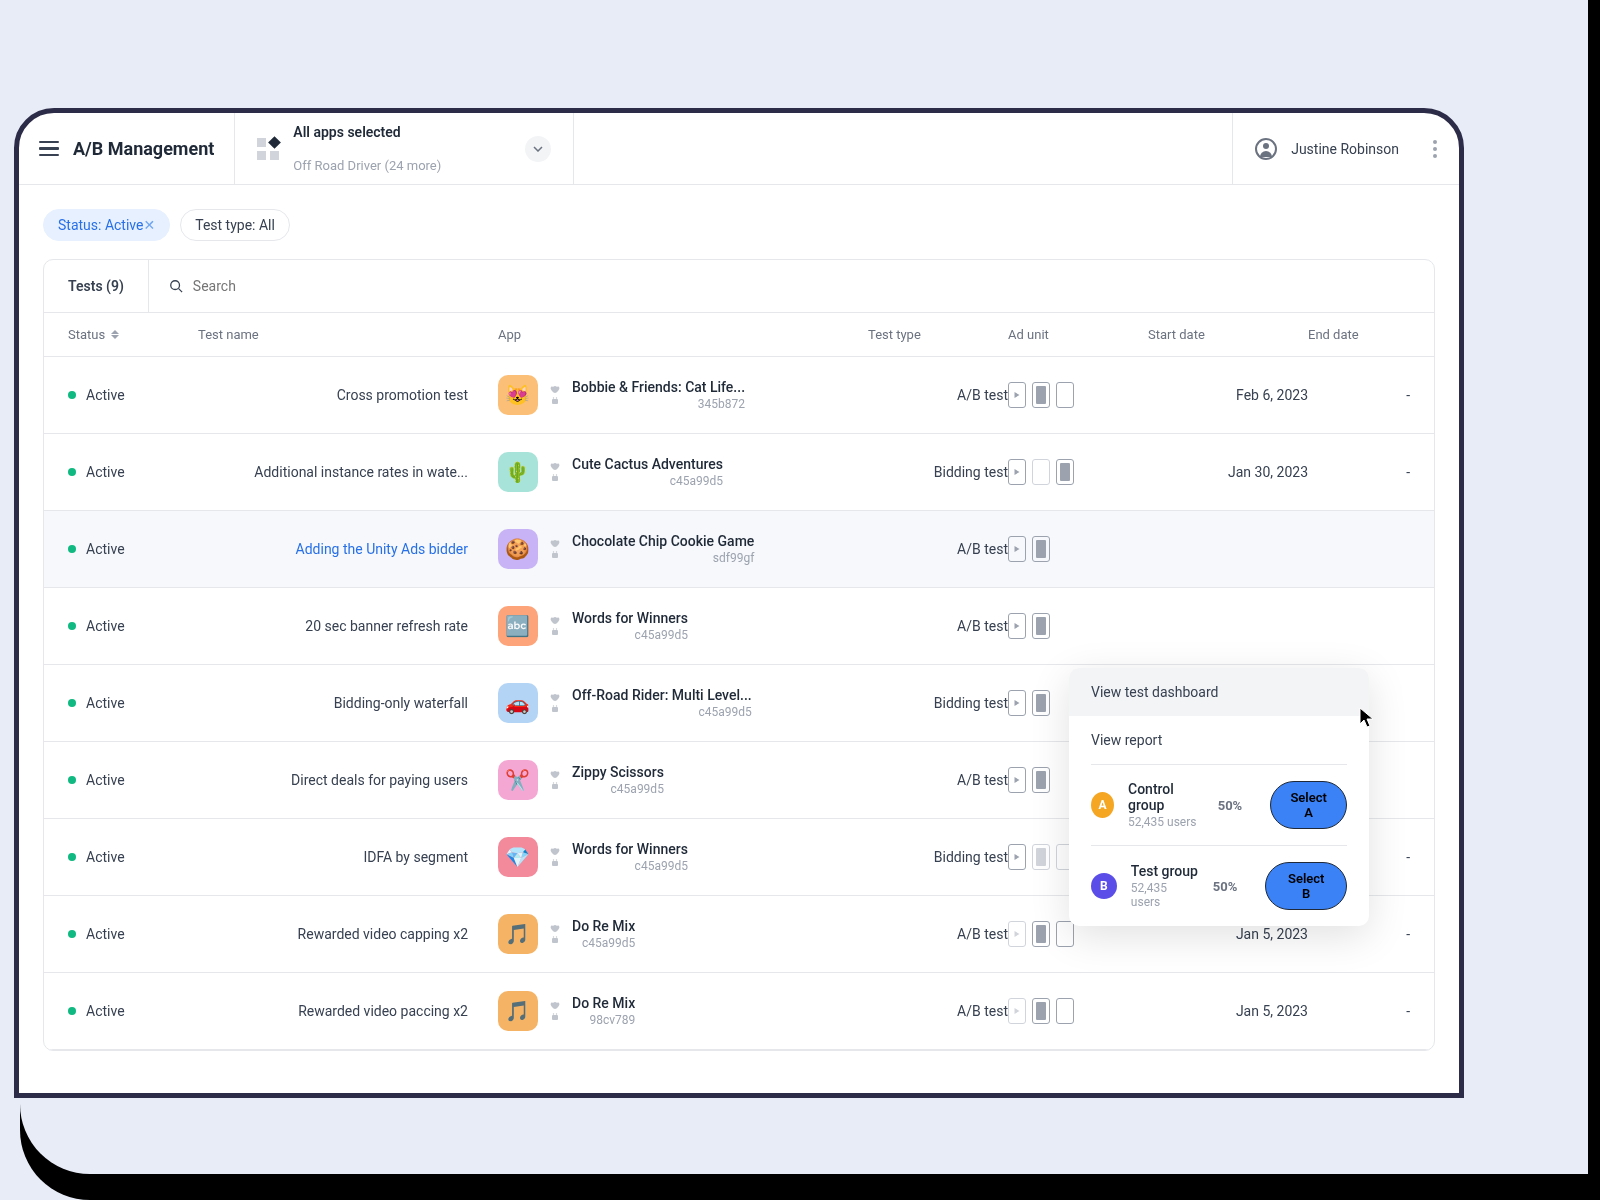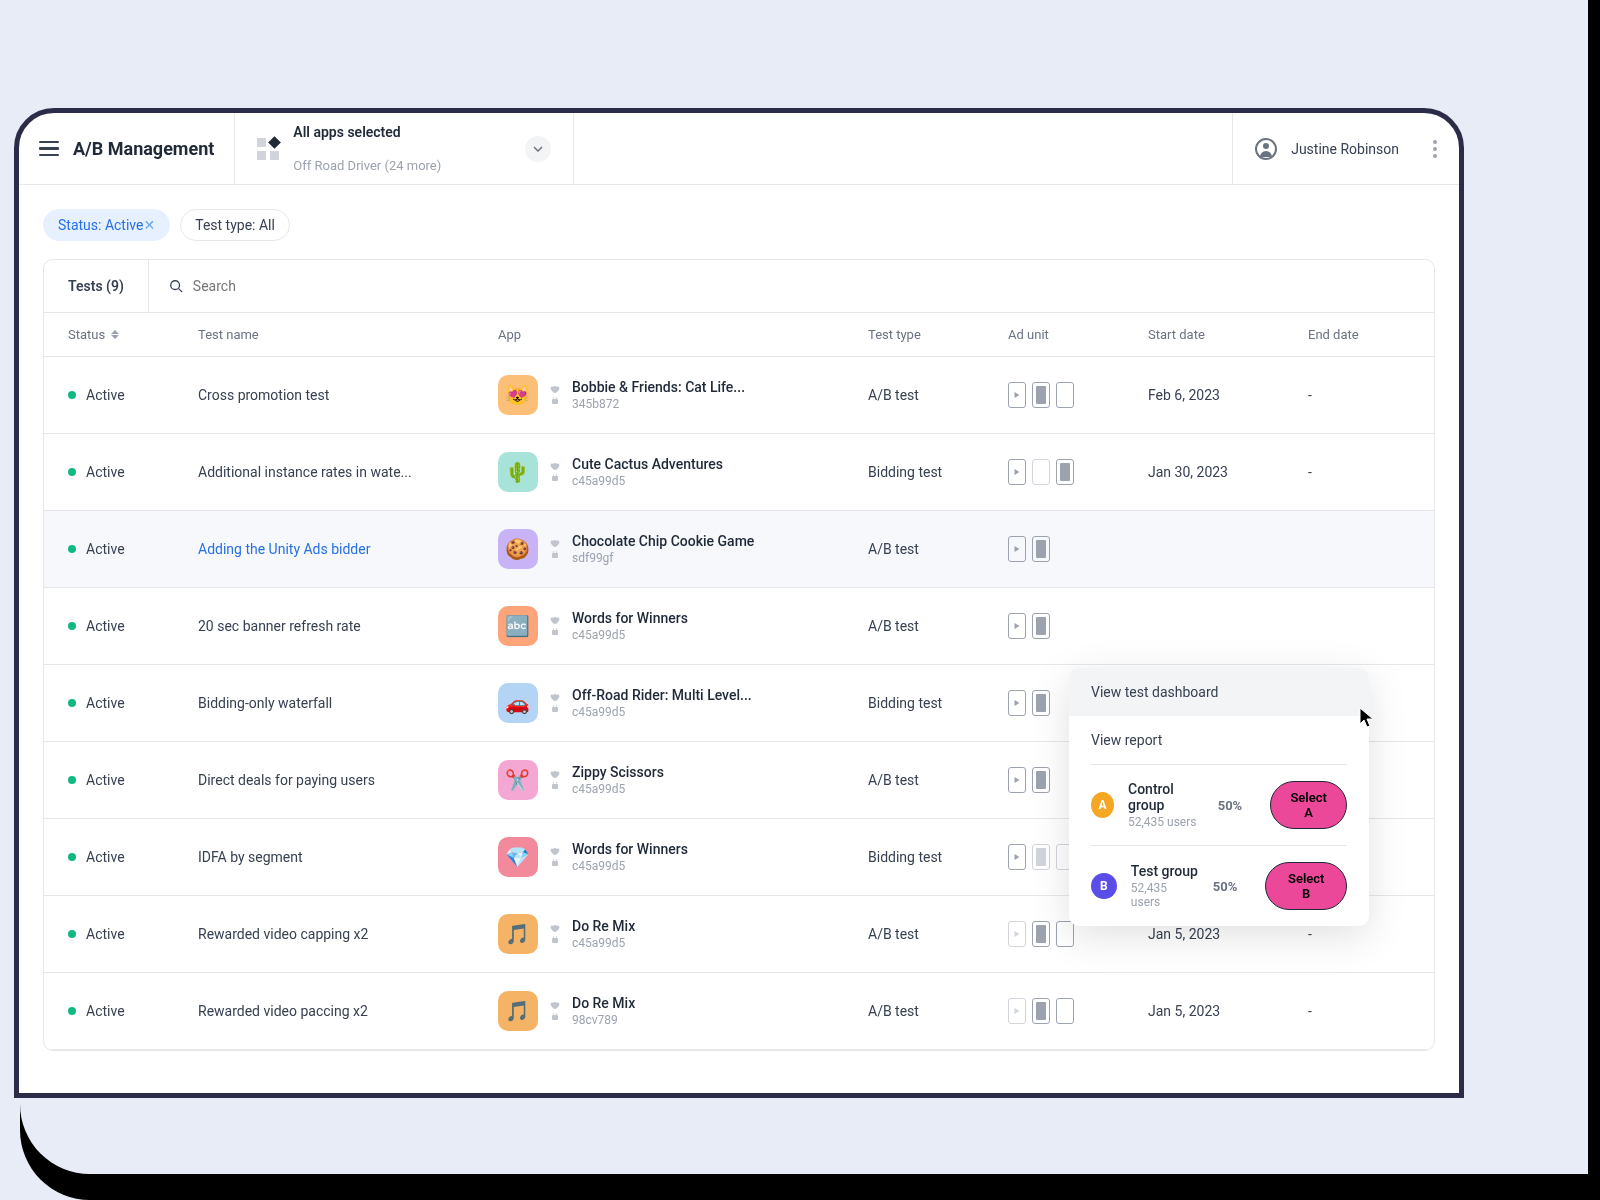--- a/index.html
+++ b/index.html
@@ -33,21 +33,21 @@
     .filters { display: flex; gap: 10px; padding: 24px 24px 18px; }
     .chip { display: inline-flex; align-items: center; padding: 7px 14px; border-radius: 999px; font-size: 14px; border: 1px solid #e5e7eb; background: #fff; color: #374151; }
     .chip.active { background: #e6f0ff; color: #2770e8; border-color: #e6f0ff; }
     .chip .x { font-size: 14px; color: #6ea4f0; cursor: pointer; }
     .table-wrap { margin: 0 24px; border: 1px solid #e5e7eb; border-radius: 10px; overflow: hidden; }
     .tabs-row { display: flex; border-bottom: 1px solid #e5e7eb; }
     .tab { padding: 18px 24px; font-size: 14px; font-weight: 600; color: #374151; border-right: 1px solid #e5e7eb; }
     .search-cell { display: flex; align-items: center; gap: 10px; padding: 0 20px; flex: 1; }
     .search-cell svg { width: 14px; height: 14px; }
     .search-cell input { border: none; outline: none; font-size: 14px; color: #374151; flex: 1; }
-    .thead, .trow { display: grid; grid-template-columns: 130px 300px 370px 140px 140px 160px 1fr; align-items: center; border-bottom: 1px solid #e5e7eb; }
+    .thead, .trow { display: grid; grid-template-columns: 130px 300px 370px 140px 140px 160px 1fr; align-items: center; border-bottom: 1px solid #e5e7eb; text-align: right; }
     .thead { padding: 14px 24px; font-size: 13px; color: #6b7280; }
     .th { display: flex; align-items: center; gap: 6px; }
     .sort { display: flex; flex-direction: column; gap: 1px; }
     .sort span { width: 0; height: 0; border-left: 4px solid transparent; border-right: 4px solid transparent; }
     .sort .up { border-bottom: 4px solid #9ca3af; }
     .sort .dn { border-top: 4px solid #9ca3af; }
     .trow { padding: 18px 24px; font-size: 14px; color: #374151; }
     .trow.hl { background: #f6f8fb; }
     .status-cell { display: flex; align-items: center; gap: 10px; }
     .dot { width: 8px; height: 8px; border-radius: 50%; background: #10b981; }
@@ -71,21 +71,21 @@
     .menu-item.hover { background: #f3f4f6; }
     .group-row { display: flex; align-items: center; gap: 14px; padding: 16px 22px; }
     .group-row + .group-row { border-top: 1px solid #e5e7eb; margin: 0 22px; padding-left: 0; padding-right: 0; }
     .group-row:nth-of-type(3) { border-top: 1px solid #e5e7eb; margin: 0 22px; padding-left: 0; padding-right: 0; }
     .badge { width: 26px; height: 26px; border-radius: 50%; display: flex; align-items: center; justify-content: center; font-size: 12px; font-weight: 700; color: #fff; }
     .badge.a { background: #f5a623; }
     .badge.b { background: #5b4ee8; }
     .group-text .gname { font-size: 14px; font-weight: 500; color: #1f2937; }
     .group-text .gusers { font-size: 12px; color: #9ca3af; margin-top: 2px; }
     .gpct { margin-left: auto; font-size: 13px; color: #6b7280; font-weight: bold; }
-    .select-btn { margin-left: 14px; border: 1.5px solid #1f2937; background: #ec4899; padding: 8px 16px; border-radius: 999px; font-size: 13px; font-weight: 600; cursor: pointer; }
+    .select-btn { margin-left: 14px; border: 1.5px solid #1f2937; background: #3b82f6; padding: 8px 16px; border-radius: 999px; font-size: 13px; font-weight: 600; cursor: pointer; }
     .cursor { position: absolute; top: 594px; left: 1340px; z-index: 200; }
     .cursor svg { width: 16px; height: 22px; }
   </style>
 </head>
 <body>
 
 <div class="outer-frame">
   <div class="inner-bg"></div>
 </div>
 

